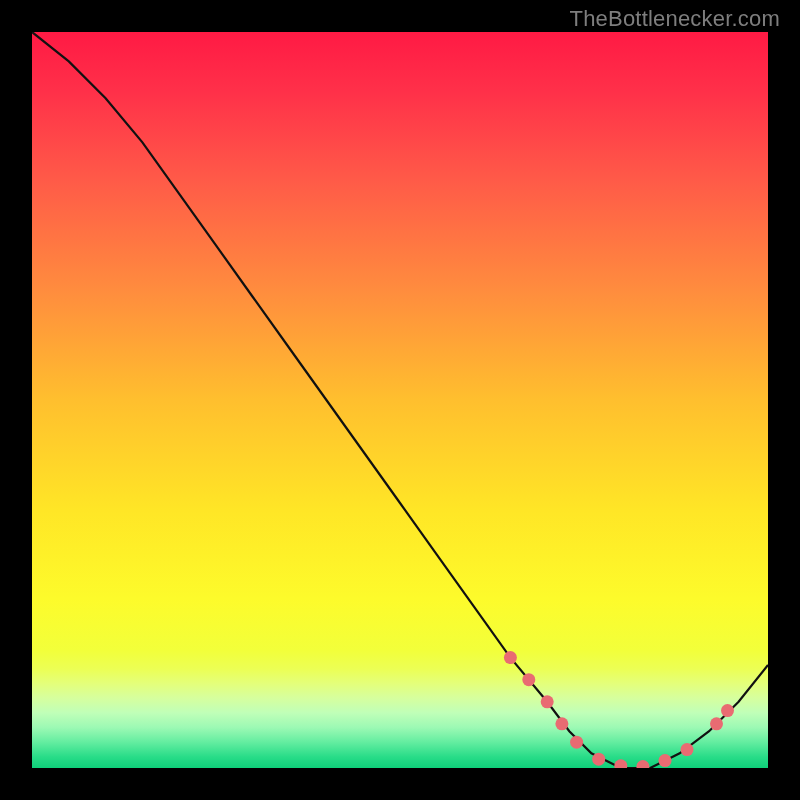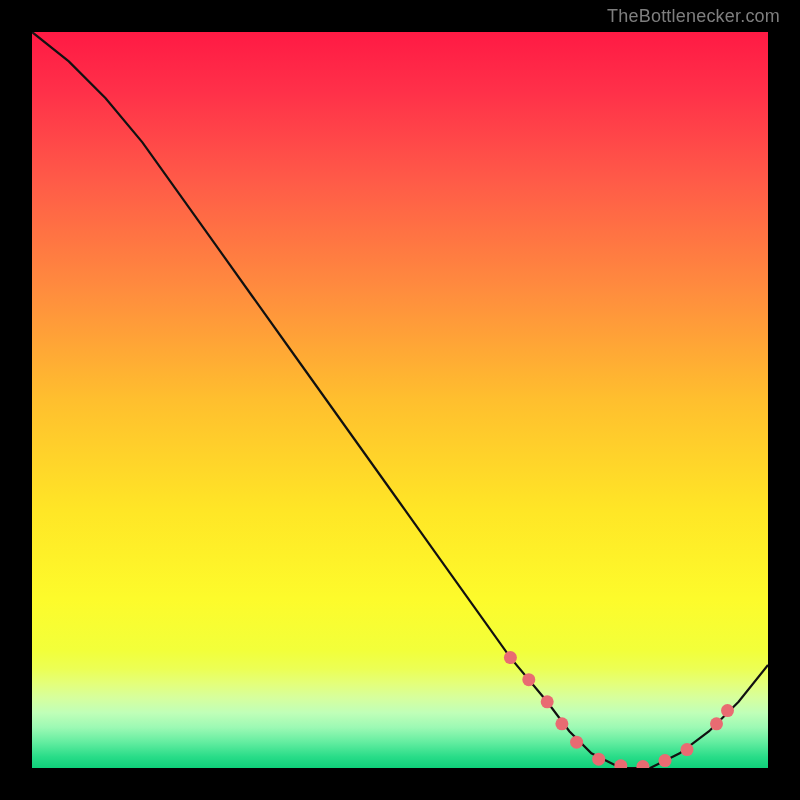--- a/index.html
+++ b/index.html
@@ -27,21 +27,21 @@
   .plot svg {
     display: block;
     width: 736px;
     height: 736px;
   }
   .watermark {
     position: absolute;
     top: 6px;
     right: 20px;
     color: #7e7e7e;
-    font-size: 18px;
+    font-size: 22px;
     font-weight: 500;
     letter-spacing: 0.2px;
     user-select: none;
   }
 </style>
 </head>
 <body>
 
 <div class="frame">
   <div class="watermark">TheBottlenecker.com</div>

